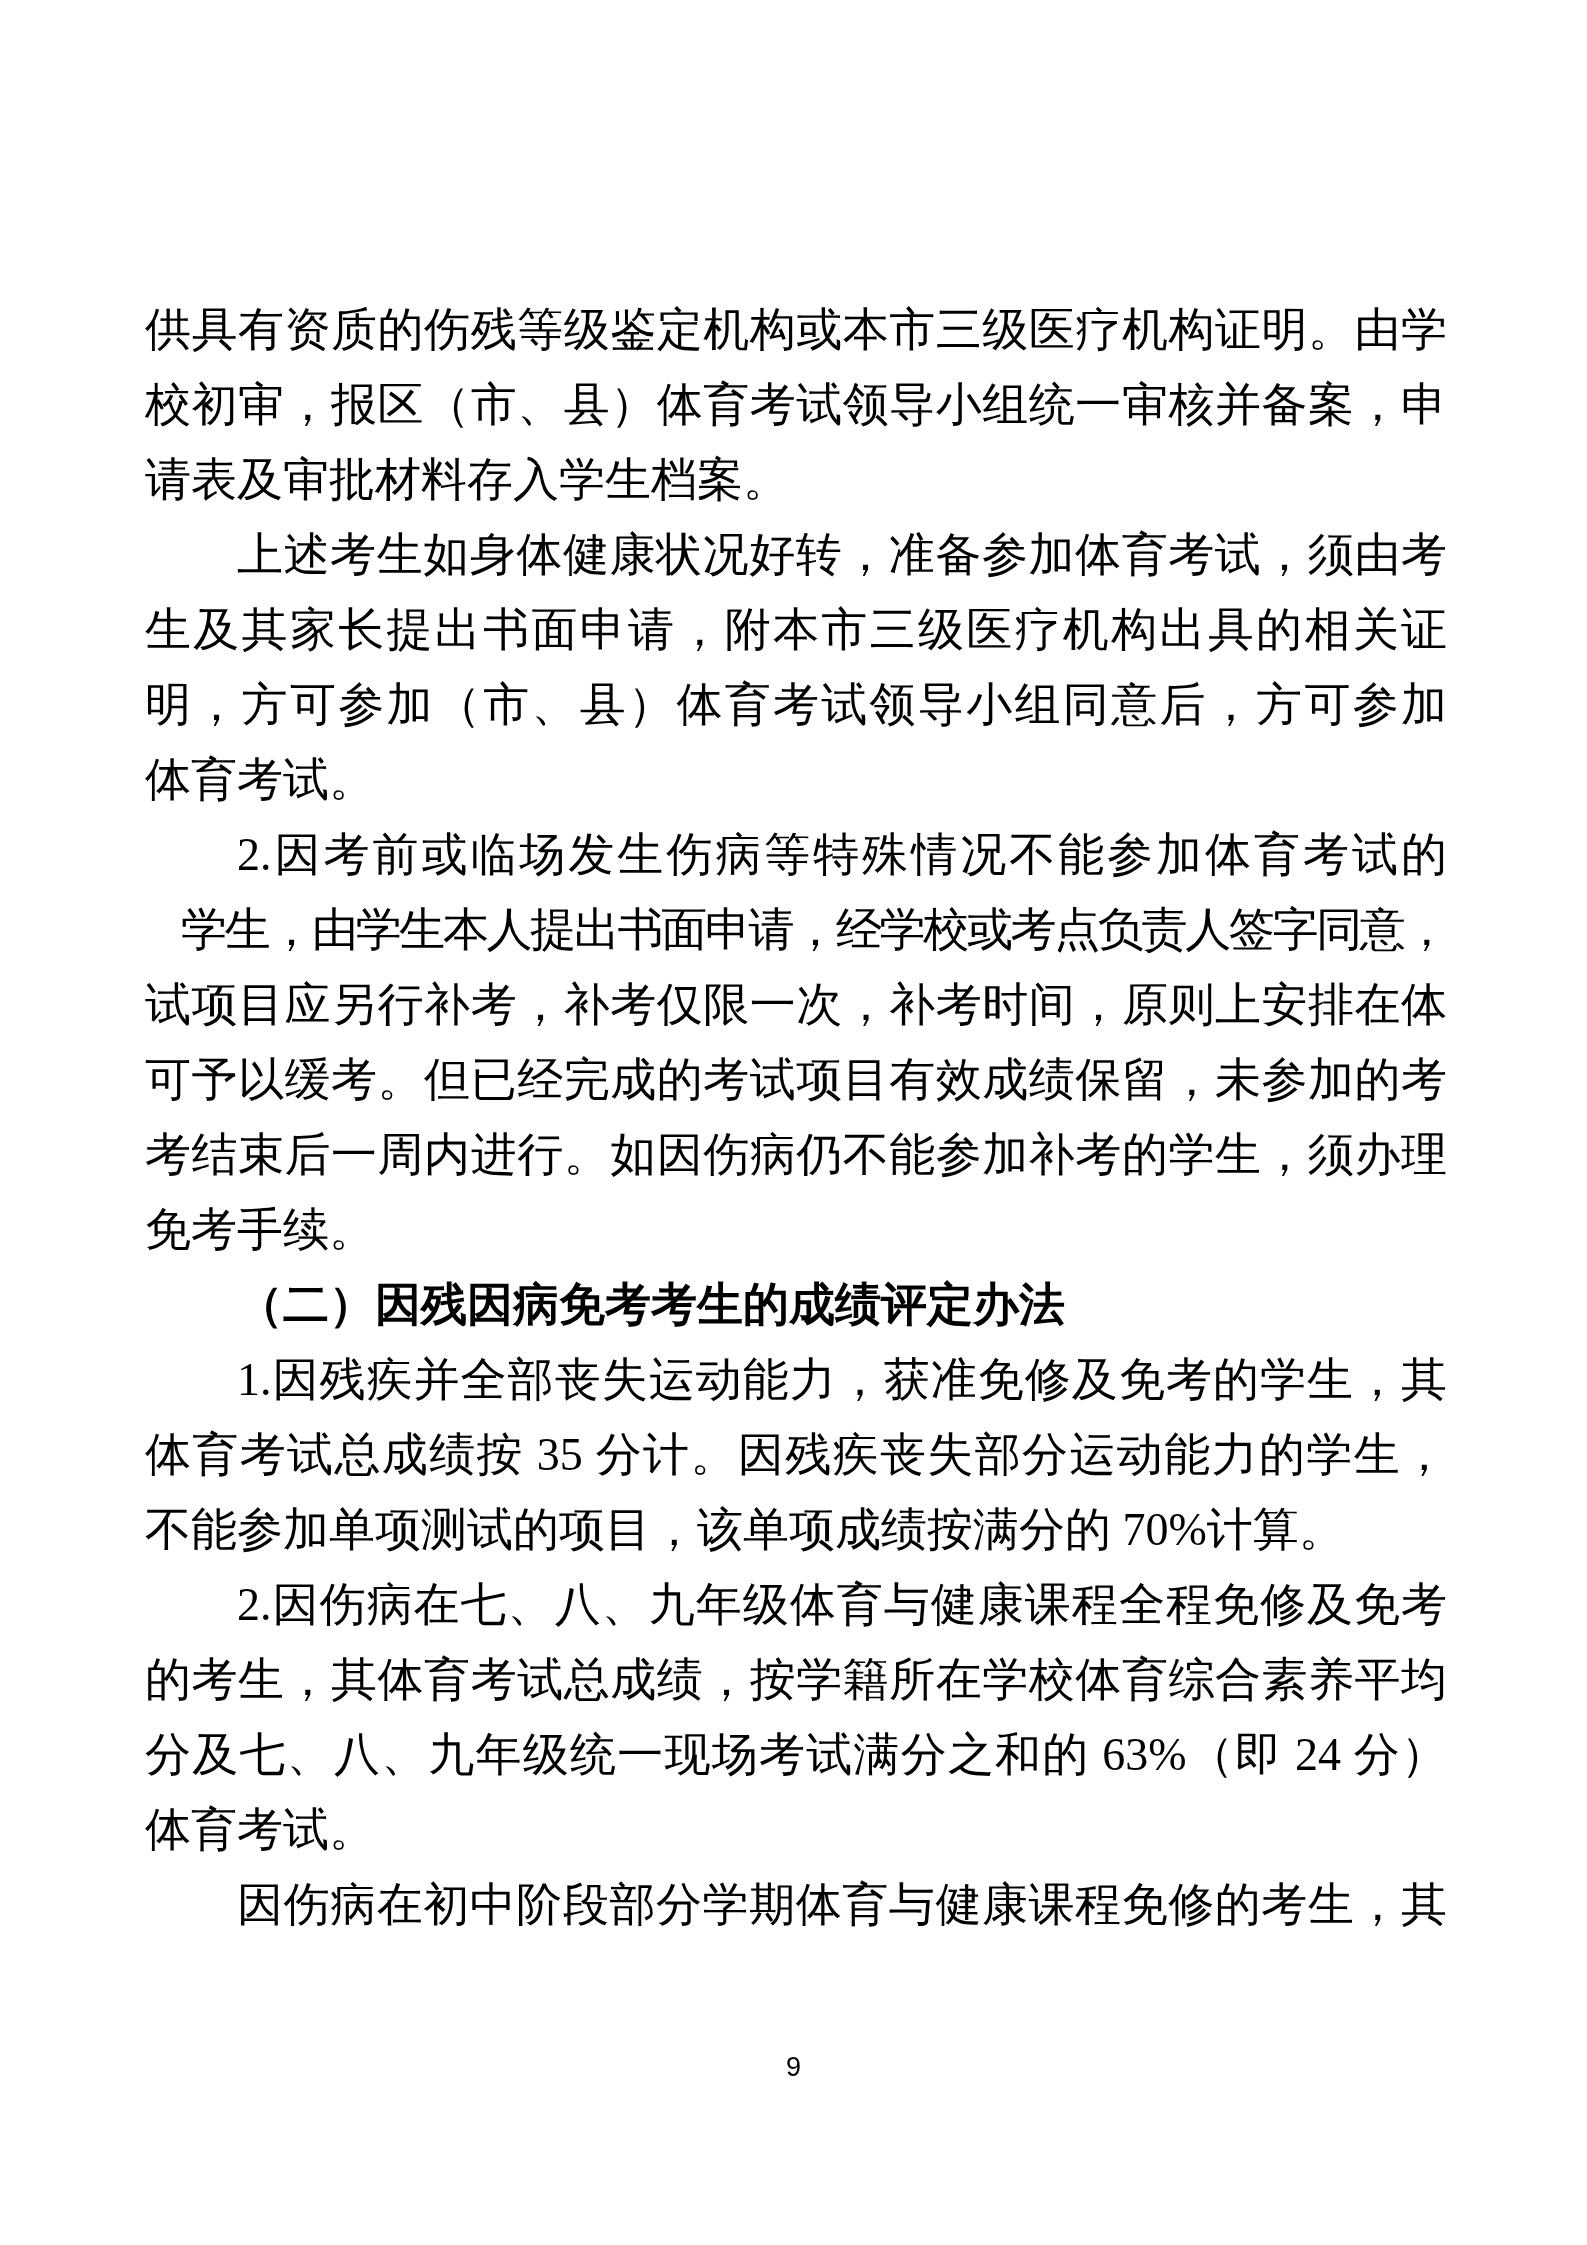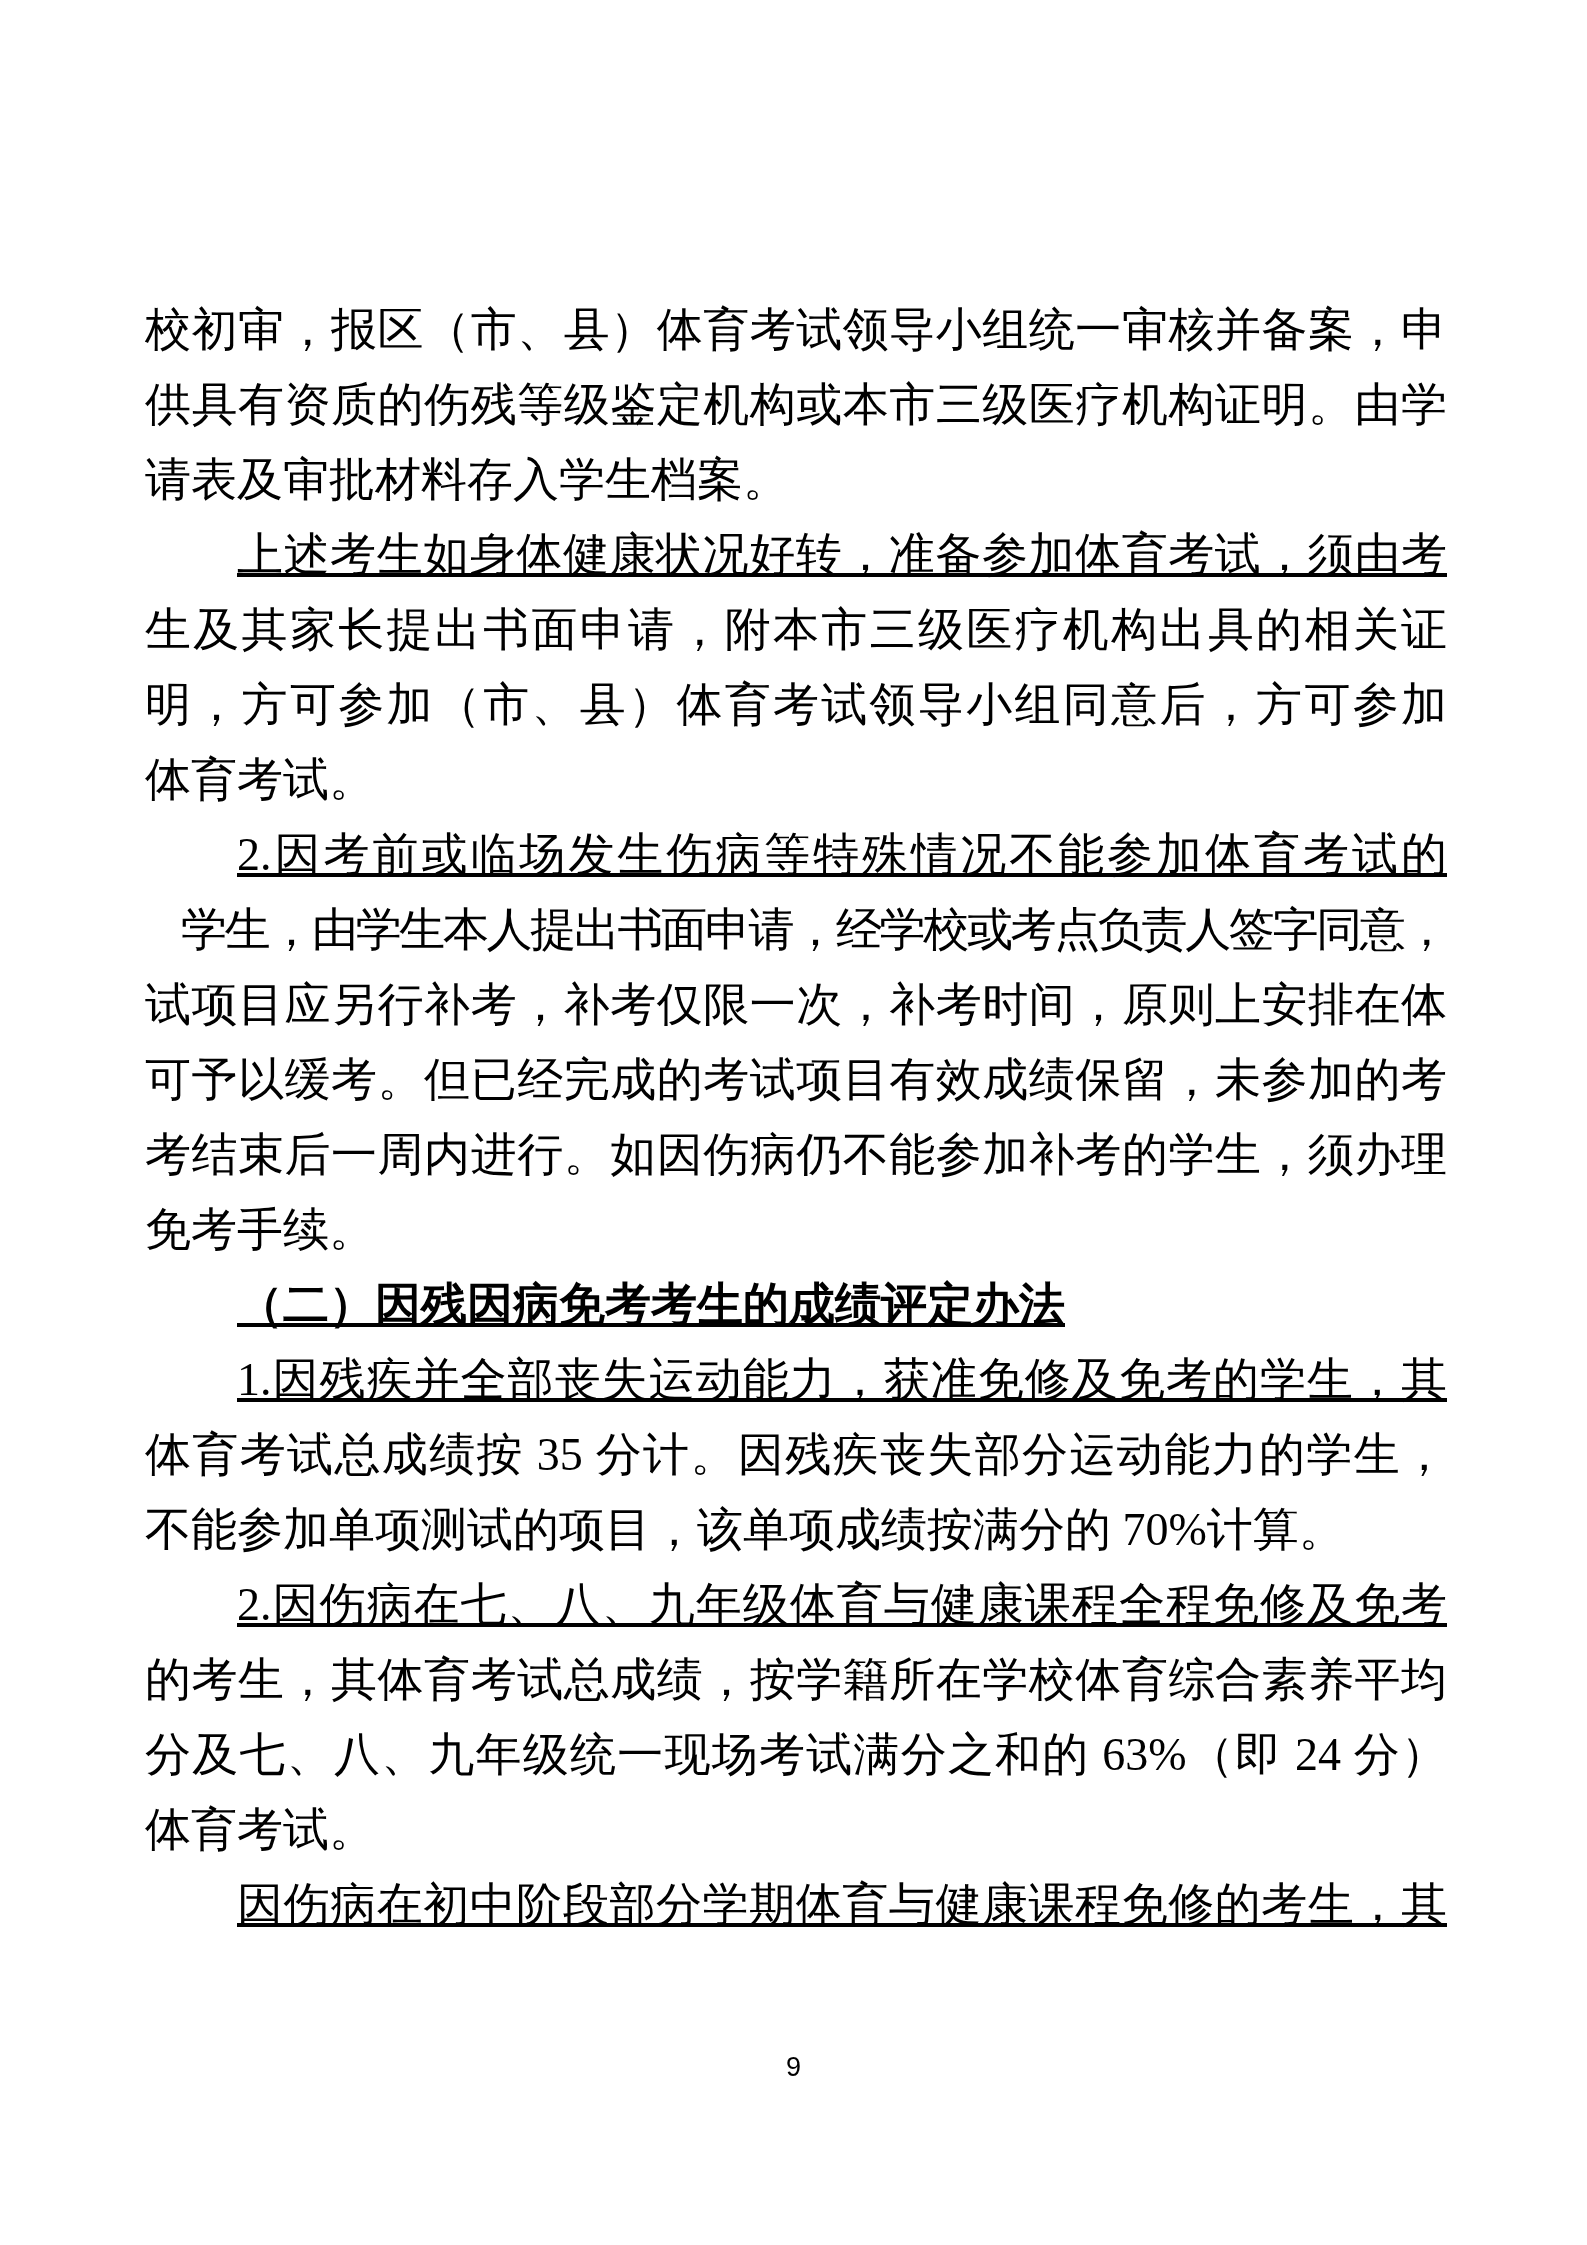--- a/index.html
+++ b/index.html
@@ -40,21 +40,20 @@
     overflow: hidden;
   }
   
   .text-block p.e {
     text-align: right;
     text-align-last: left;
   }
   
   .text-block p.i {
     text-indent: 2em;
-    text-decoration: underline;
   }
   
   .text-block p.tight {
     letter-spacing: -2.5px;
     margin-left: 36px;
   }
   
   .text-block p.h {
     font-weight: bold;
   }
@@ -68,22 +67,22 @@
     line-height: 34px;
     font-family: "Liberation Sans", "DejaVu Sans", sans-serif;
     color: #000000;
   }
 </style>
 </head>
 <body>
 
 <div class="page">
   <div class="text-block">
+    <p class="j">供具有资质的伤残等级鉴定机构或本市三级医疗机构证明。由学</p>
     <p class="j">校初审，报区（市、县）体育考试领导小组统一审核并备案，申</p>
-    <p class="j">供具有资质的伤残等级鉴定机构或本市三级医疗机构证明。由学</p>
     <p class="e">请表及审批材料存入学生档案。</p>
     <p class="i j">上述考生如身体健康状况好转，准备参加体育考试，须由考</p>
     <p class="j">生及其家长提出书面申请，附本市三级医疗机构出具的相关证</p>
     <p class="j">明，方可参加（市、县）体育考试领导小组同意后，方可参加</p>
     <p class="e">体育考试。</p>
     <p class="i j">2.因考前或临场发生伤病等特殊情况不能参加体育考试的</p>
     <p class="j tight">学生，由学生本人提出书面申请，经学校或考点负责人签字同意，</p>
     <p class="j">试项目应另行补考，补考仅限一次，补考时间，原则上安排在体</p>
     <p class="j">可予以缓考。但已经完成的考试项目有效成绩保留，未参加的考</p>
     <p class="j">考结束后一周内进行。如因伤病仍不能参加补考的学生，须办理</p>

